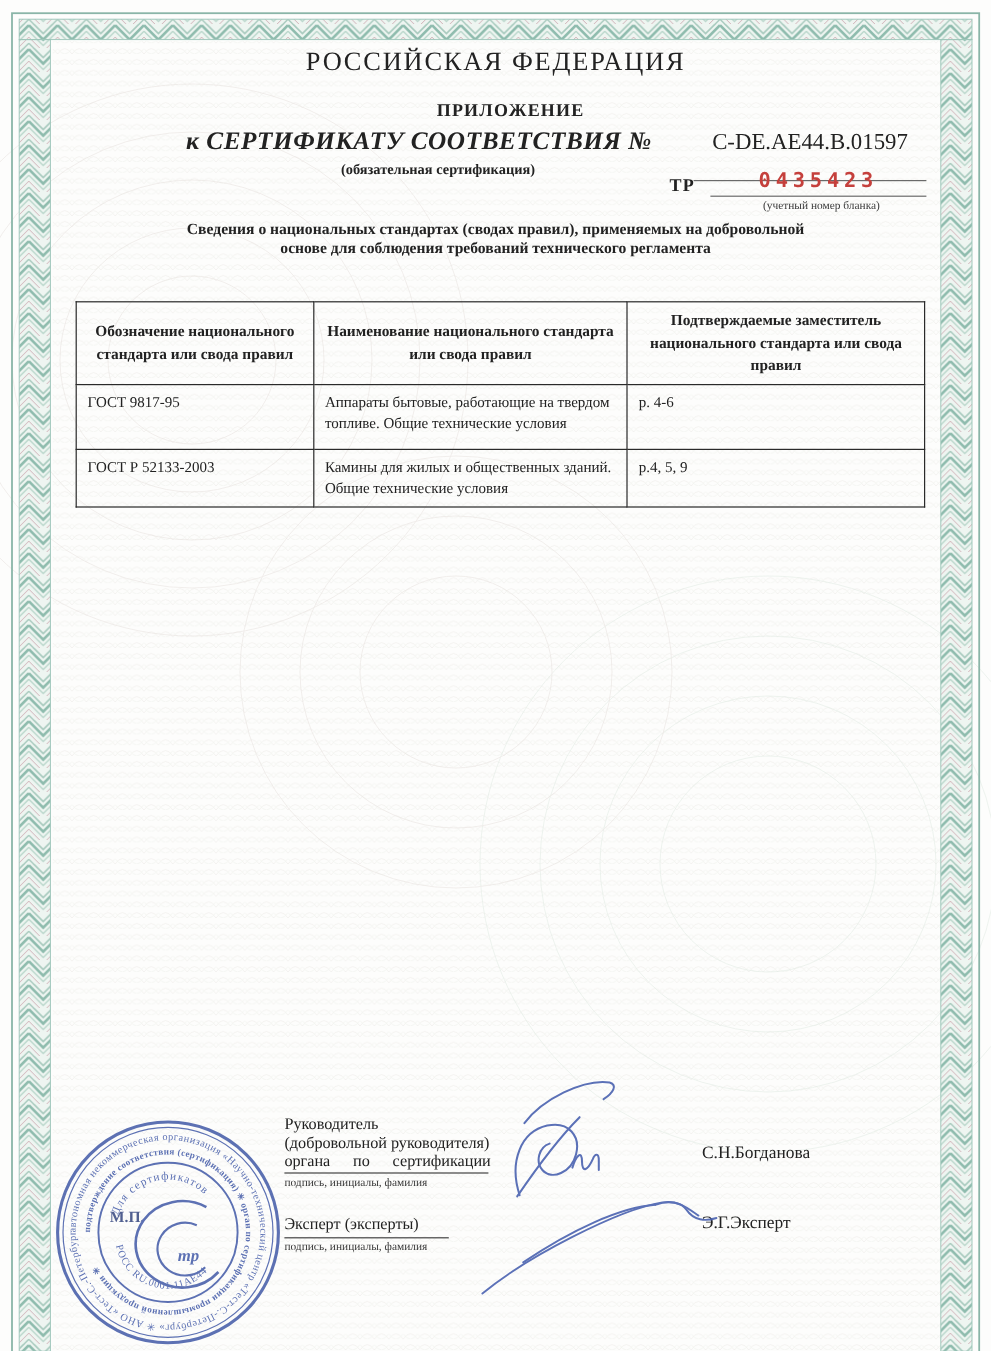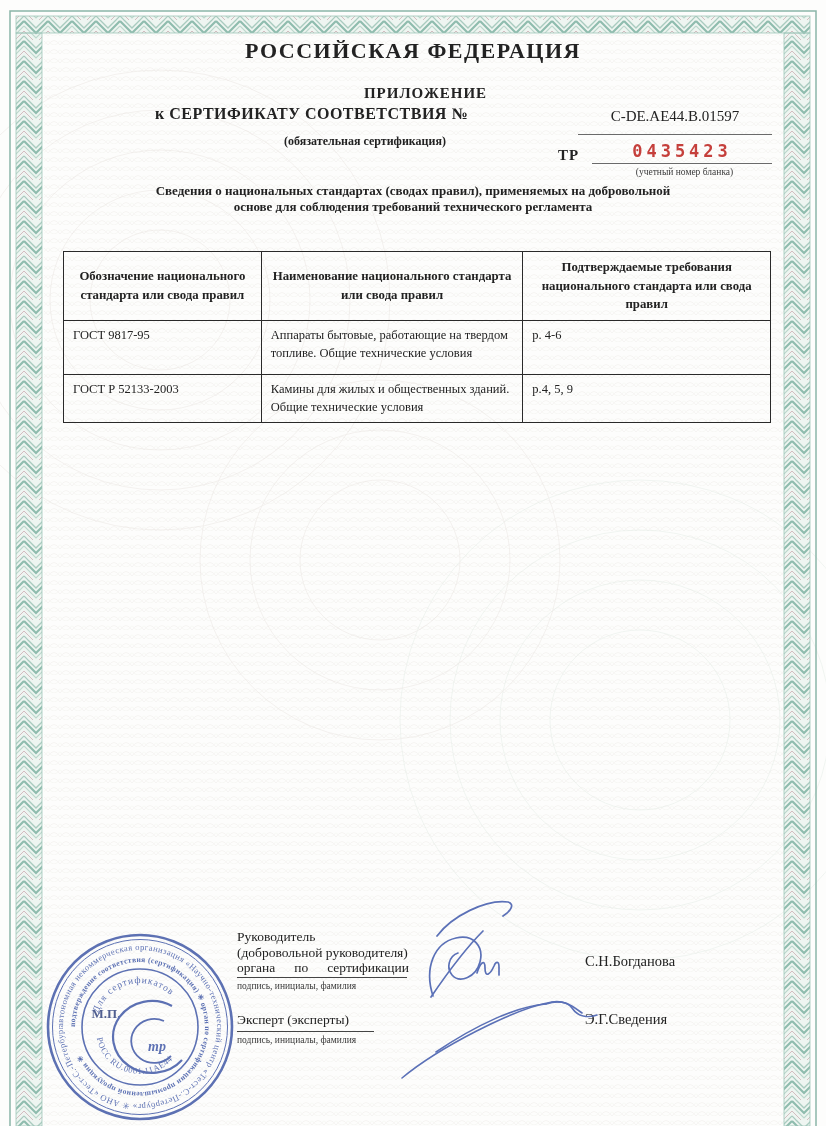--- a/index.html
+++ b/index.html
@@ -16,37 +16,37 @@
   .bg-svg, .fg-svg {
     position: absolute; left: 0; top: 0;
     width: 826px; height: 1126px;
     pointer-events: none;
   }
   .fg-svg { z-index: 5; }
   .content { position: absolute; left: 0; top: 0; width: 826px; height: 1126px; z-index: 2; }
 
   .country-title {
     left: 0; top: 38px; width: 826px;
-    text-align: center; font-size: 22px; font-weight: bold;
+    text-align: center; font-size: 22px; font-weight: normal;
     letter-spacing: 1.5px; color: #222;
   }
   .appendix {
     left: 0; top: 85px; width: 826px;
     text-align: center; font-size: 15px; font-weight: bold;
     letter-spacing: 1px;
     padding-left: 25px;
   }
   .certline-label {
     left: 155px; top: 105px;
-    font-size: 16px; font-weight: bold; letter-spacing: 0.5px;
+    font-size: 21px; font-weight: bold; letter-spacing: 0.5px; font-style: italic;
   }
   .cert-number {
     left: 578px; top: 108px; width: 194px;
-    text-align: center; font-size: 15px;
-    border-bottom: 1px solid #6a6a6a; padding-bottom: 9px;
+    text-align: center; font-size: 19px;
+    border-bottom: 1px solid #6a6a6a; padding-bottom: 20px;
   }
   .mandatory-note {
     left: 240px; top: 134px; width: 250px;
     text-align: center; font-size: 12px; font-weight: bold;
   }
   .tr-label {
     left: 558px; top: 147px;
     font-size: 15px; font-weight: bold; letter-spacing: 1px;
   }
   .blank-number {
@@ -170,21 +170,21 @@
     <table class="std-table">
       <colgroup>
         <col class="col-designation">
           <col class="col-name">
           <col class="col-req">
       </colgroup>
       <thead>
         <tr>
           <th>Обозначение национального стандарта или свода правил</th>
           <th>Наименование национального стандарта или свода правил</th>
-          <th>Подтверждаемые требования национального стандарта или свода правил</th>
+          <th>Подтверждаемые заместитель национального стандарта или свода правил</th>
         </tr>
       </thead>
       <tbody>
         <tr>
           <td class="cell-designation">ГОСТ 9817-95</td>
           <td>Аппараты бытовые, работающие на твердом топливе. Общие технические условия</td>
           <td>р. 4-6</td>
         </tr>
         <tr>
           <td class="cell-designation2">ГОСТ Р 52133-2003</td>
@@ -199,21 +199,21 @@
       <div>(добровольной руководителя)</div>
       <div class="justified">органа по сертификации</div>
     </div>
     <div class="abs sig-underline-head"></div>
     <div class="abs sig-caption-head">подпись, инициалы, фамилия</div>
     <div class="abs sig-name-head">С.Н.Богданова</div>
 
     <div class="abs sig-role-expert">Эксперт (эксперты)</div>
     <div class="abs sig-underline-expert"></div>
     <div class="abs sig-caption-expert">подпись, инициалы, фамилия</div>
-    <div class="abs sig-name-expert">Э.Г.Сведения</div>
+    <div class="abs sig-name-expert">Э.Г.Эксперт</div>
   </div>
 
   <svg class="fg-svg" viewBox="0 0 826 1126" xmlns="http://www.w3.org/2000/svg">
 
     <g opacity="0.82">
       <circle cx="140" cy="1027" r="92" fill="none" stroke="#3a53a4" stroke-width="2.6"></circle>
       <circle cx="140" cy="1027" r="87.5" fill="none" stroke="#3a53a4" stroke-width="1"></circle>
       <circle cx="140" cy="1027" r="58" fill="none" stroke="#3a53a4" stroke-width="1.6"></circle>
       <defs>
         <path id="ringOuter" d="M 63,1027 A 77,77 0 1 1 217,1027 A 77,77 0 1 1 63,1027"></path>

